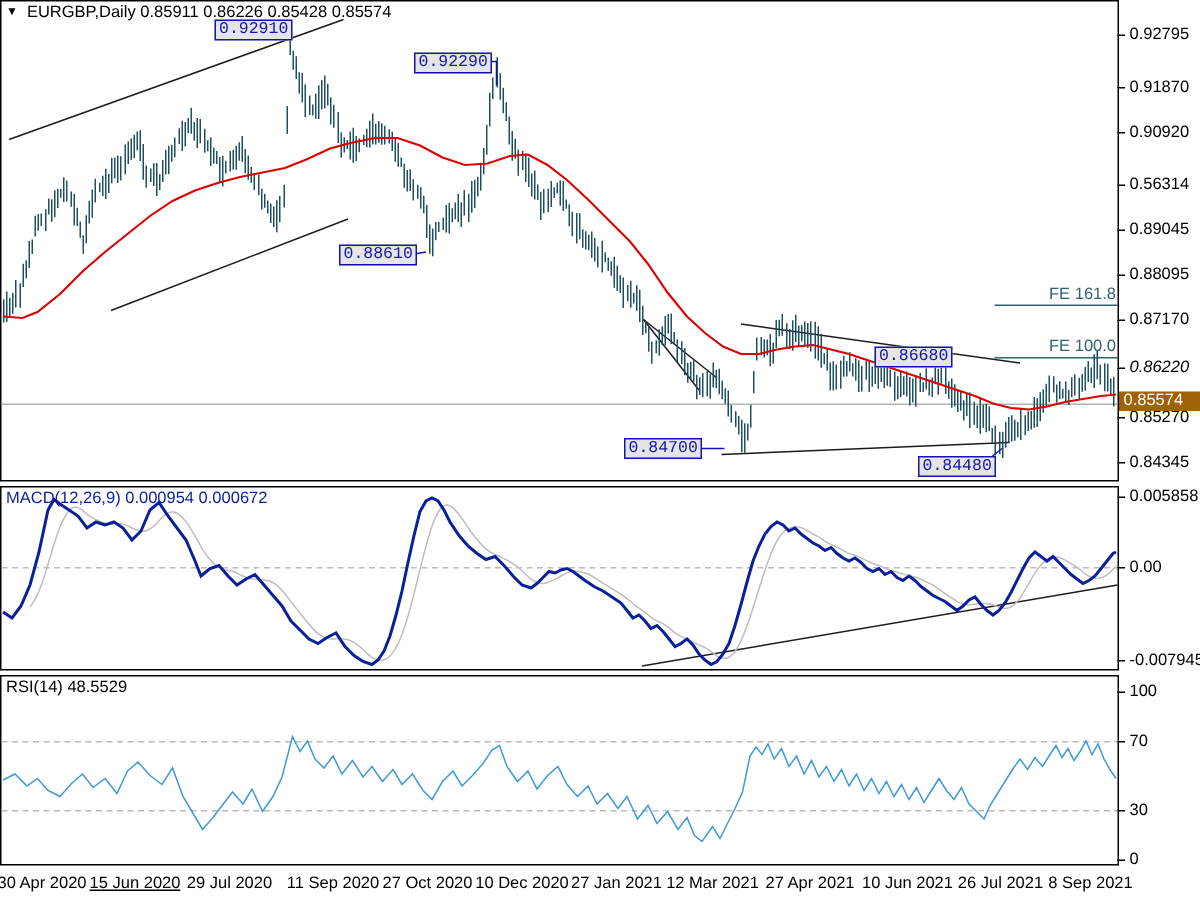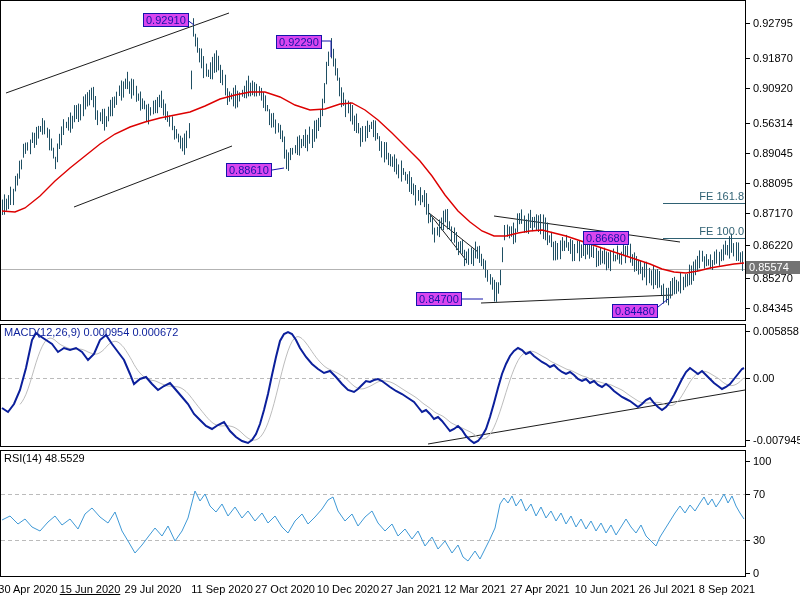--- a/index.html
+++ b/index.html
@@ -8,23 +8,23 @@
   #watermark{position:absolute;left:484px;top:33px;font-size:27px;letter-spacing:1px;
     color:#ced2d8;z-index:0;}
   #plot{position:absolute;left:0;top:0;z-index:1;}
   .txt{position:absolute;z-index:2;font-size:11px;color:#000;white-space:nowrap;line-height:12px;}
   #legend{left:4px;top:2px;}
   #legend .tri{display:inline-block;font-size:8px;vertical-align:1px;margin-right:6px;}
   #macd-head,#rsi-head{color:#0b1f9b;}
   #rsi-head{color:#000;}
   .axis-label{z-index:2;}
   .pbox{position:absolute;z-index:3;font-size:11px;line-height:12px;border:1px solid #1414aa;
-    color:#1414aa;background:#d946ef;padding:0 2px;}
+    color:#1414aa;background:#e5e5e5;padding:0 2px;font-family:Liberation Mono, monospace;}
   .felabel{position:absolute;z-index:2;font-size:11px;color:#2f6173;}
-  .badge{position:absolute;z-index:3;background:#737373;color:#fff;font-size:11px;line-height:13px;
+  .badge{position:absolute;z-index:3;background:#a16207;color:#fff;font-size:11px;line-height:13px;
     padding:0 3px;width:49px;}
   .datelab{transform:translateX(-50%);}
 </style>
 </head>
 <body>
 
 <div id="chart-root">
   <svg id="plot" width="800" height="600">
       <rect x="0.5" y="0.5" width="745" height="320" fill="none" stroke="#000000" stroke-width="1"></rect>
       <rect x="0.5" y="324.5" width="745" height="122" fill="none" stroke="#000000" stroke-width="1"></rect>
@@ -63,33 +63,36 @@
       <line x1="745" y1="461.5" x2="750" y2="461.5" stroke="#000000" stroke-width="1"></line>
       <line x1="745" y1="494.5" x2="750" y2="494.5" stroke="#000000" stroke-width="1"></line>
       <line x1="745" y1="540.5" x2="750" y2="540.5" stroke="#000000" stroke-width="1"></line>
       <line x1="745" y1="573.5" x2="750" y2="573.5" stroke="#000000" stroke-width="1"></line>
       <path d="M186,19L194,25" stroke="#1414aa" stroke-width="1" fill="none"></path>
       <path d="M322,41L331,41L331,57" stroke="#1414aa" stroke-width="1" fill="none"></path>
       <path d="M272,170L284,168" stroke="#1414aa" stroke-width="1" fill="none"></path>
       <path d="M462,299L483,299" stroke="#1414aa" stroke-width="1" fill="none"></path>
       <path d="M658,307L668,299" stroke="#1414aa" stroke-width="1" fill="none"></path>
     </svg>
+  <div class="txt" id="legend">
+    <span class="tri">▼</span><span>EURGBP,Daily  0.85911 0.86226 0.85428 0.85574</span>
+  </div>
   <div class="txt" id="macd-head" style="left:4px;top:326px;">MACD(12,26,9) 0.000954 0.000672</div>
   <div class="txt" id="rsi-head" style="left:4px;top:452px;">RSI(14) 48.5529</div>
   <div id="labels">
       <div class="felabel" style="right: 56px; top: 190px;">FE 161.8</div>
       <div class="felabel" style="right: 56px; top: 225px;">FE 100.0</div>
       <div class="txt axis-label" style="left: 753px; top: 17px;">0.92795</div>
       <div class="txt axis-label" style="left: 753px; top: 52px;">0.91870</div>
       <div class="txt axis-label" style="left: 753px; top: 82px;">0.90920</div>
       <div class="txt axis-label" style="left: 753px; top: 117px;">0.56314</div>
       <div class="txt axis-label" style="left: 753px; top: 147px;">0.89045</div>
       <div class="txt axis-label" style="left: 753px; top: 177px;">0.88095</div>
       <div class="txt axis-label" style="left: 753px; top: 207px;">0.87170</div>
-      <div class="txt axis-label" style="left: 753px; top: 239px;">0.86220</div>
+      <div class="txt axis-label" style="left: 753px; top: 239px; font-style: italic;">0.86220</div>
       <div class="txt axis-label" style="left: 753px; top: 272px;">0.85270</div>
       <div class="txt axis-label" style="left: 753px; top: 302px;">0.84345</div>
       <div class="txt axis-label" style="left: 753px; top: 325px;">0.005858</div>
       <div class="txt axis-label" style="left: 753px; top: 372px;">0.00</div>
       <div class="txt axis-label" style="left: 753px; top: 434px;">-0.007945</div>
       <div class="txt axis-label" style="left: 753px; top: 455px;">100</div>
       <div class="txt axis-label" style="left: 753px; top: 488px;">70</div>
       <div class="txt axis-label" style="left: 753px; top: 534px;">30</div>
       <div class="txt axis-label" style="left: 753px; top: 567px;">0</div>
       <div class="badge" style="left: 746px; top: 261px;">0.85574</div>

